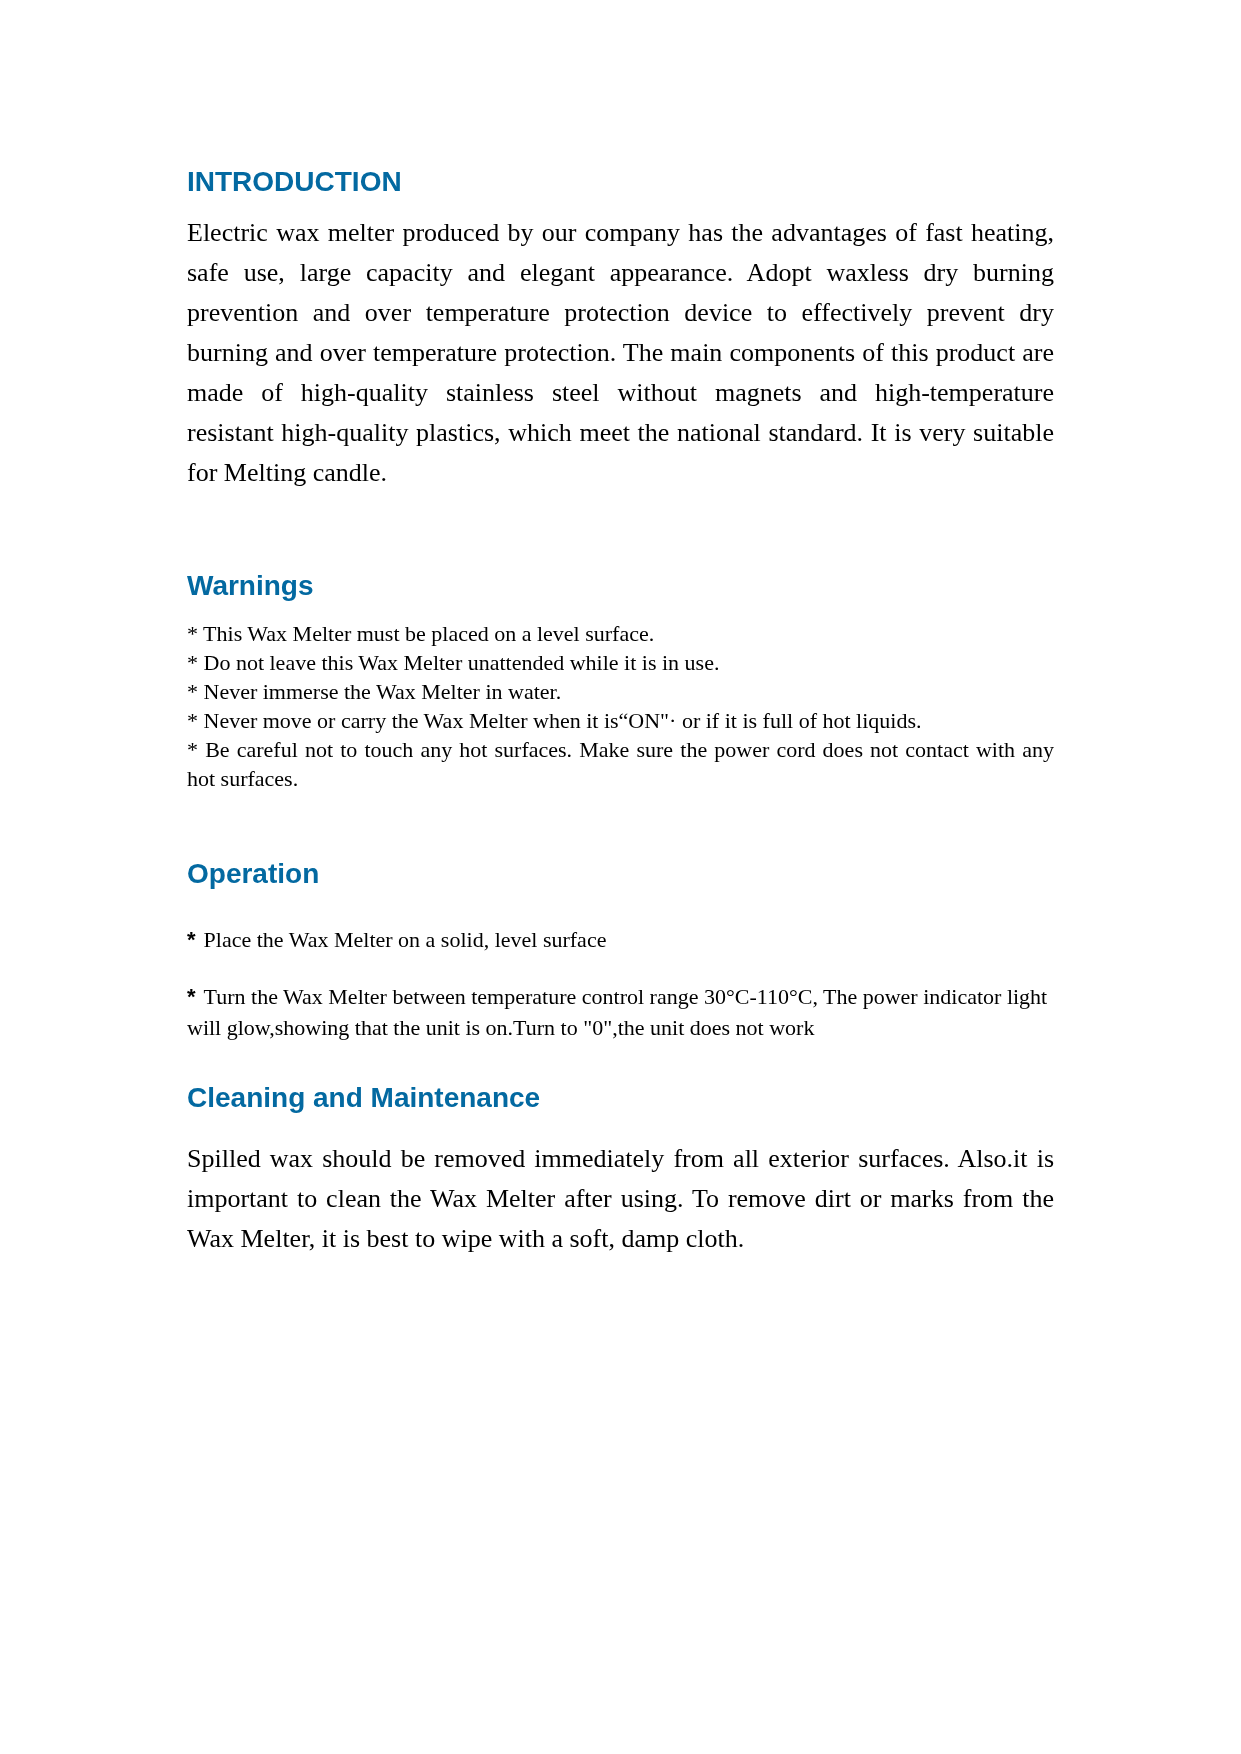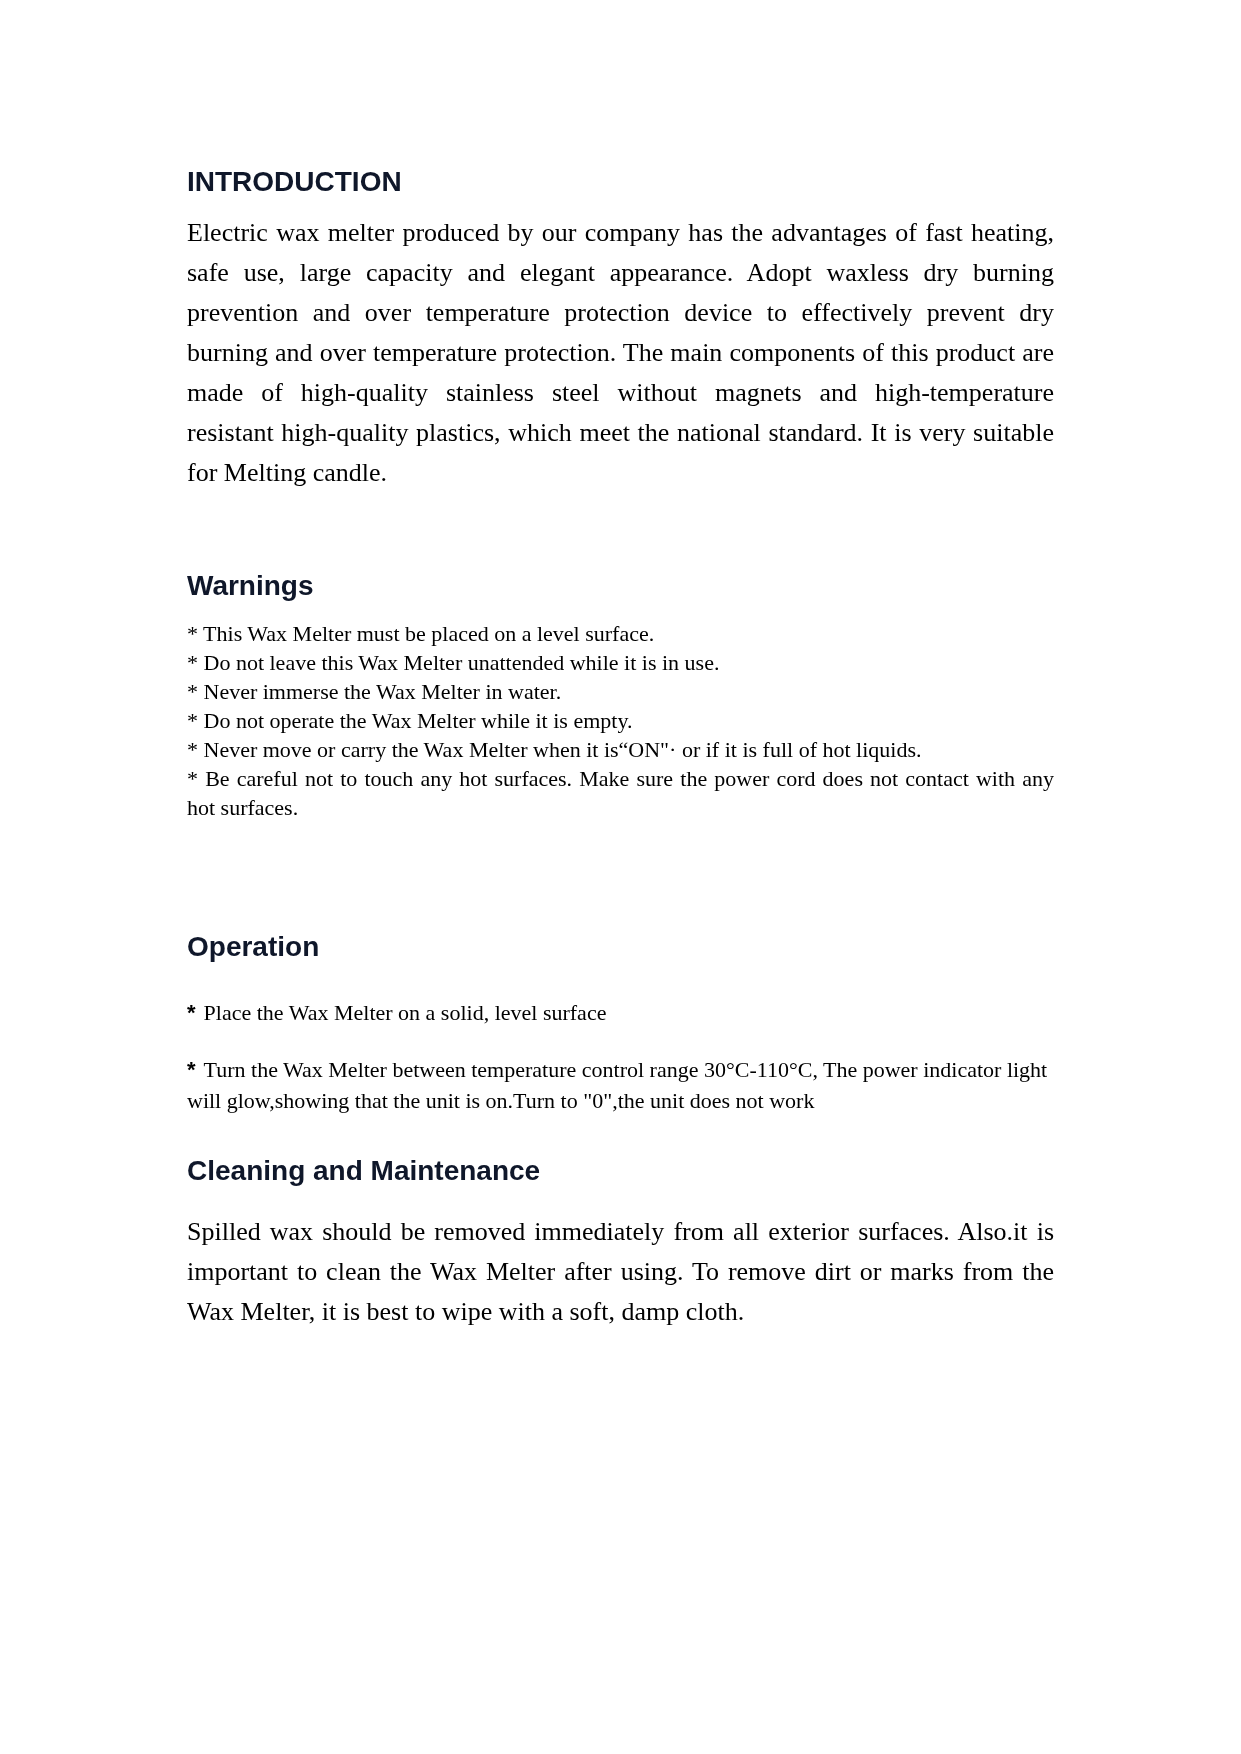--- a/index.html
+++ b/index.html
@@ -18,40 +18,40 @@
     color: #000000;
     font-family: "Liberation Serif", "DejaVu Serif", serif;
     overflow: hidden;
   }
   .heading {
     margin: 0;
     font-family: "Liberation Sans", "DejaVu Sans", sans-serif;
     font-weight: 700;
     font-size: 28px;
     line-height: 34px;
-    color: #0f172a;
+    color: #0369a1;
   }
   .body-par {
     margin: 0;
     font-size: 26px;
     line-height: 40px;
     text-align: justify;
   }
   .intro-par { margin-top: 14px; }
 
   .warnings-heading { margin-top: 76px; }
   .warn-list { margin-top: 16px; }
   .warn-item {
     margin: 0;
     font-size: 22px;
     line-height: 29px;
     text-align: justify;
   }
 
-  .operation-heading { margin-top: 108px; }
+  .operation-heading { margin-top: 64px; }
   .op-line {
     margin: 0;
     font-size: 22px;
   }
   .op-line-1 { margin-top: 32px; line-height: 34px; }
   .op-line-2 { margin-top: 24px; line-height: 31px; }
   .op-marker {
     font-family: "Liberation Sans", "DejaVu Sans", sans-serif;
     font-weight: 700;
     font-size: 22px;
@@ -70,21 +70,20 @@
     <h1 class="heading">INTRODUCTION</h1>
     <p class="body-par intro-par">Electric wax melter produced by our company has the advantages of fast heating, safe use, large capacity and elegant appearance. Adopt waxless dry burning prevention and over temperature protection device to effectively prevent dry burning and over temperature protection. The main components of this product are made of high-quality stainless steel without magnets and high-temperature resistant high-quality plastics, which meet the national standard. It is very suitable for Melting candle.</p>
   </section>
 
   <section>
     <h1 class="heading warnings-heading">Warnings</h1>
     <div class="warn-list">
       <p class="warn-item">* This Wax Melter must be placed on a level surface.</p>
       <p class="warn-item">* Do not leave this Wax Melter unattended while it is in use.</p>
       <p class="warn-item">* Never immerse the Wax Melter in water.</p>
-      <p class="warn-item">* Do not operate the Wax Melter while it is empty.</p>
       <p class="warn-item">* Never move or carry the Wax Melter when it is“ON"· or if it is full of hot liquids.</p>
       <p class="warn-item">* Be careful not to touch any hot surfaces. Make sure the power cord does not contact with any hot surfaces.</p>
     </div>
   </section>
 
   <section>
     <h1 class="heading operation-heading">Operation</h1>
     <p class="op-line op-line-1"><span class="op-marker">*</span><span>Place the Wax Melter on a solid, level surface</span></p>
     <p class="op-line op-line-2"><span class="op-marker">*</span><span>Turn the Wax Melter between temperature control range 30°C-110°C, The power indicator light will glow,showing that the unit is on.Turn to "0",the unit does not work</span></p>
   </section>

